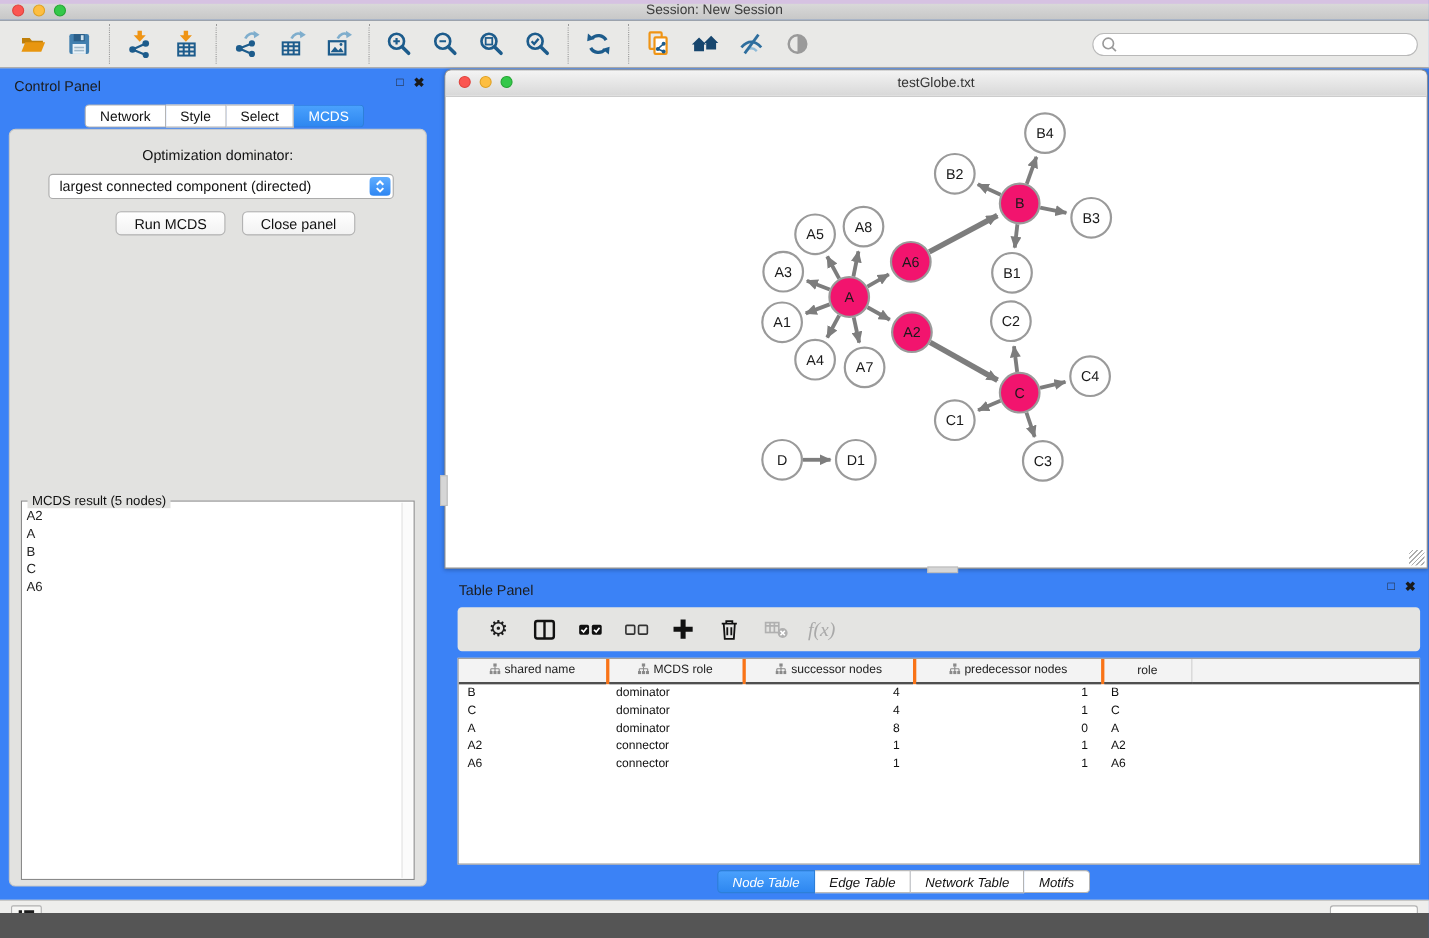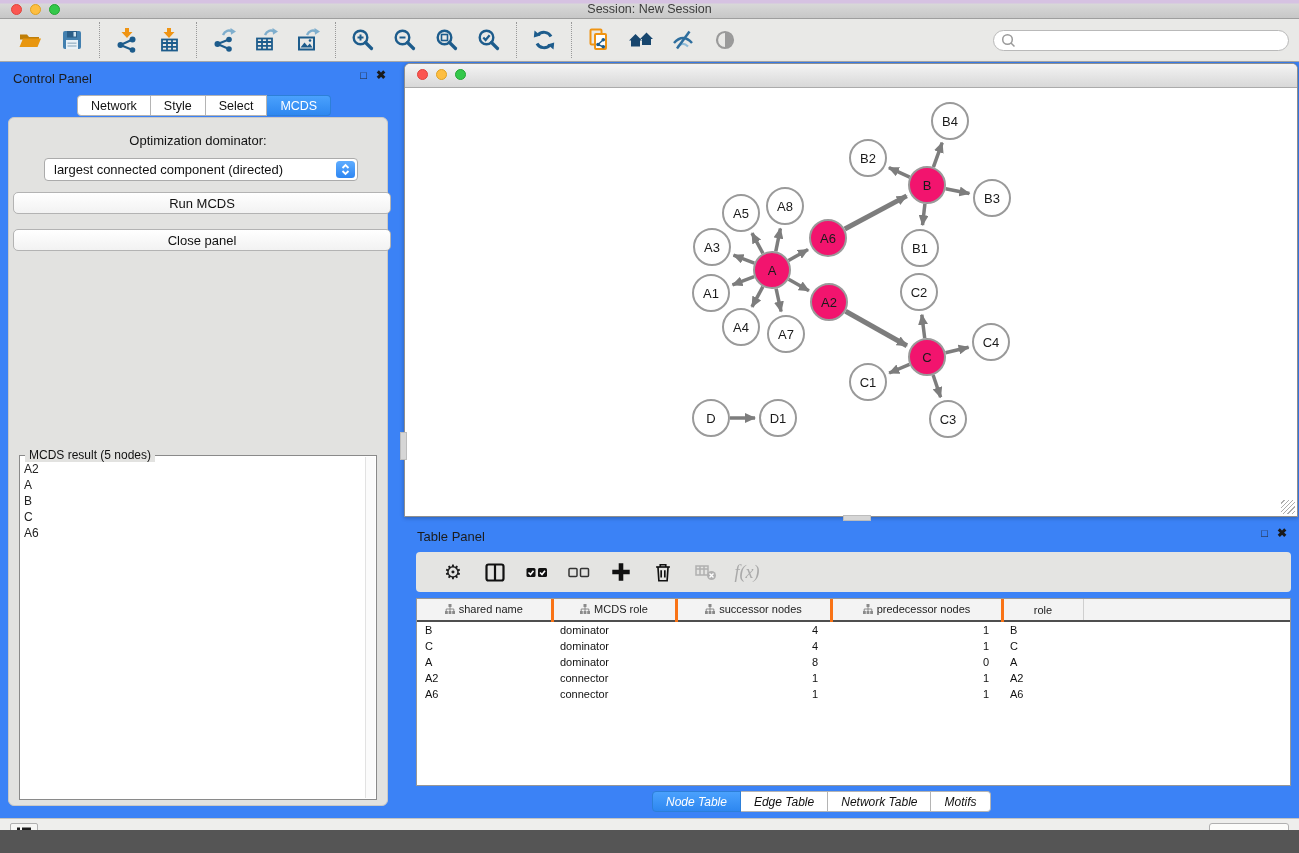--- a/index.html
+++ b/index.html
@@ -42,21 +42,21 @@
   .tab.active{background:linear-gradient(#4aa1fd,#2e87f0);border-color:#2d7fd8;color:#fff;}
   .cp-tabs{position:absolute;left:77px;top:33px;justify-content:space-between;}
   .cp-content{position:absolute;left:8px;right:10px;top:55px;bottom:6px;background:#e2e2e0;
     border:1px solid #c9c9c7;border-radius:6px;}
   .opt-label{text-align:center;margin-top:15px;font-size:13px;color:#111;}
   .dropdown{position:absolute;left:35px;top:40px;width:314px;height:23px;background:#fff;
     border:1px solid #ababab;border-radius:4px;box-sizing:border-box;}
   .dropdown .dd-text{position:absolute;left:9px;top:3px;font-size:13px;color:#111;white-space:nowrap;}
   .stepper{position:absolute;right:2px;top:2px;width:19px;height:17px;border-radius:3.5px;
     background:linear-gradient(#5fadff,#2e86f2);display:flex;align-items:center;justify-content:center;}
-  .btn-row{position:absolute;top:74px;left:4px;width:100%;display:flex;justify-content:center;gap:15px;flex-direction:column;}
+  .btn-row{position:absolute;top:74px;left:16px;width:100%;display:flex;justify-content:center;gap:15px;}
   .btn{background:linear-gradient(#ffffff,#f2f2f2);border:1px solid #b3b3b3;border-radius:5px;
        font-size:13px;color:#111;padding:2px 16px;height:22px;box-sizing:border-box;font-family:inherit;}
   .result-box{position:absolute;left:10px;right:10px;top:337px;bottom:5px;border:1px solid #8a8a8a;background:#fff;}
   .result-title{position:absolute;top:-8px;left:5px;background:#e2e2e0;padding:0 4px;font-size:12px;color:#111;}
   .result-list{position:absolute;left:4px;right:13px;top:5px;bottom:2px;font-size:12px;line-height:16px;overflow:hidden;}
   .result-scroll{position:absolute;right:1px;top:1px;bottom:1px;width:9px;background:#fbfbfb;border-left:1px solid #e2e2e2;}
 
   
   .network-window{position:absolute;left:404px;top:63px;width:894px;height:454px;background:#fff;
     border:1px solid #8f8f8f;border-radius:6px 6px 0 0;box-sizing:border-box;box-shadow:0 1px 4px rgba(0,0,0,.28);}
@@ -318,20 +318,21 @@
     </div>
   </div>
 
   <div class="network-window">
     <div class="nw-titlebar">
       <div class="nw-lights">
         <span class="light red"></span>
         <span class="light yellow"></span>
         <span class="light green"></span>
       </div>
+      <div class="nw-title">testGlobe.txt</div>
     </div>
     <svg class="graph-svg" id="graph-svg" width="892" height="429" viewBox="0 0 892 429">
       <defs>
         <marker id="arrow" markerUnits="userSpaceOnUse" markerWidth="12" markerHeight="10" refX="10" refY="5" orient="auto">
           <path d="M0 0 L11 5 L0 10 Z" fill="#7d7d7d"></path>
         </marker>
       </defs>
       <g id="edge-layer">
           <line x1="357.9" y1="165.3" x2="347.0" y2="145.2" stroke="#7D7D7D" stroke-width="3.5" marker-end="url(#arrow)"></line>
           <line x1="370.8" y1="163.4" x2="375.4" y2="140.5" stroke="#7D7D7D" stroke-width="3.5" marker-end="url(#arrow)"></line>

